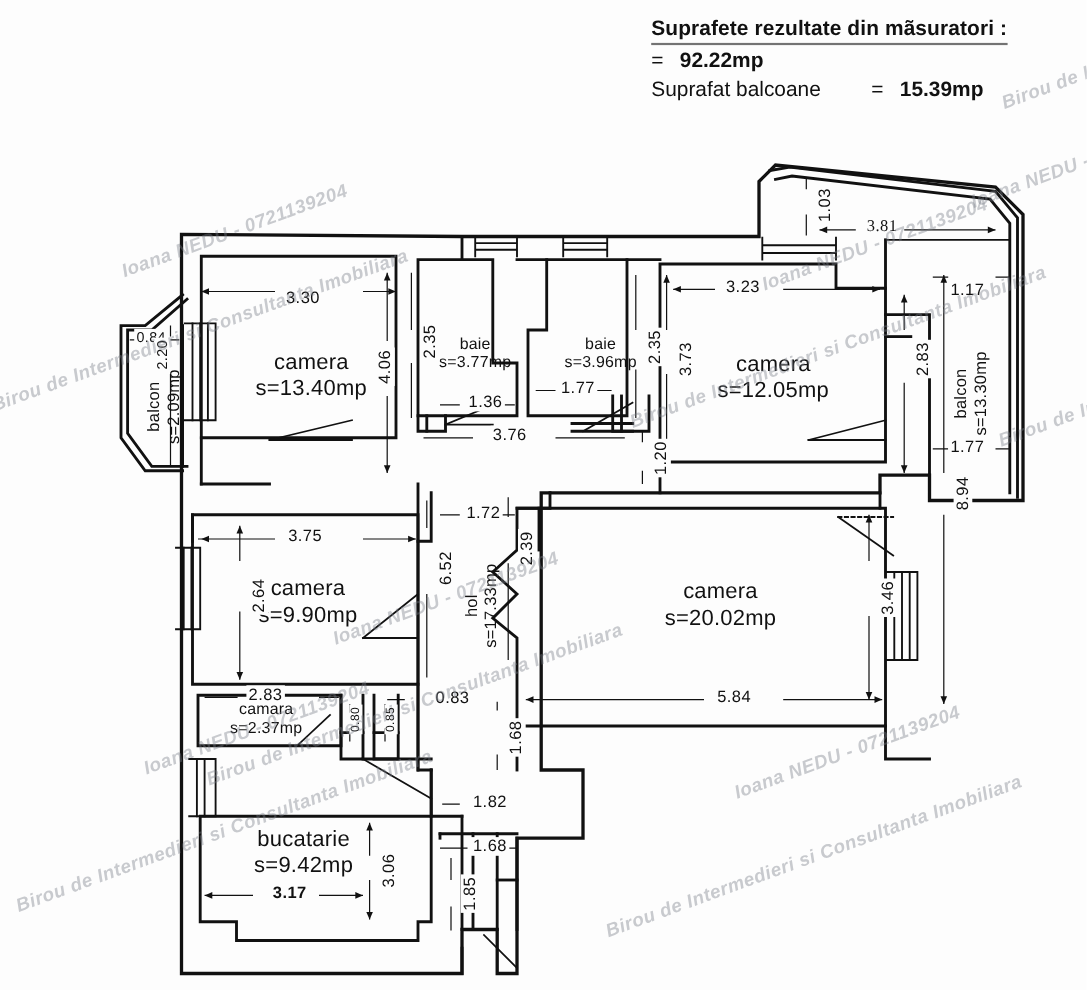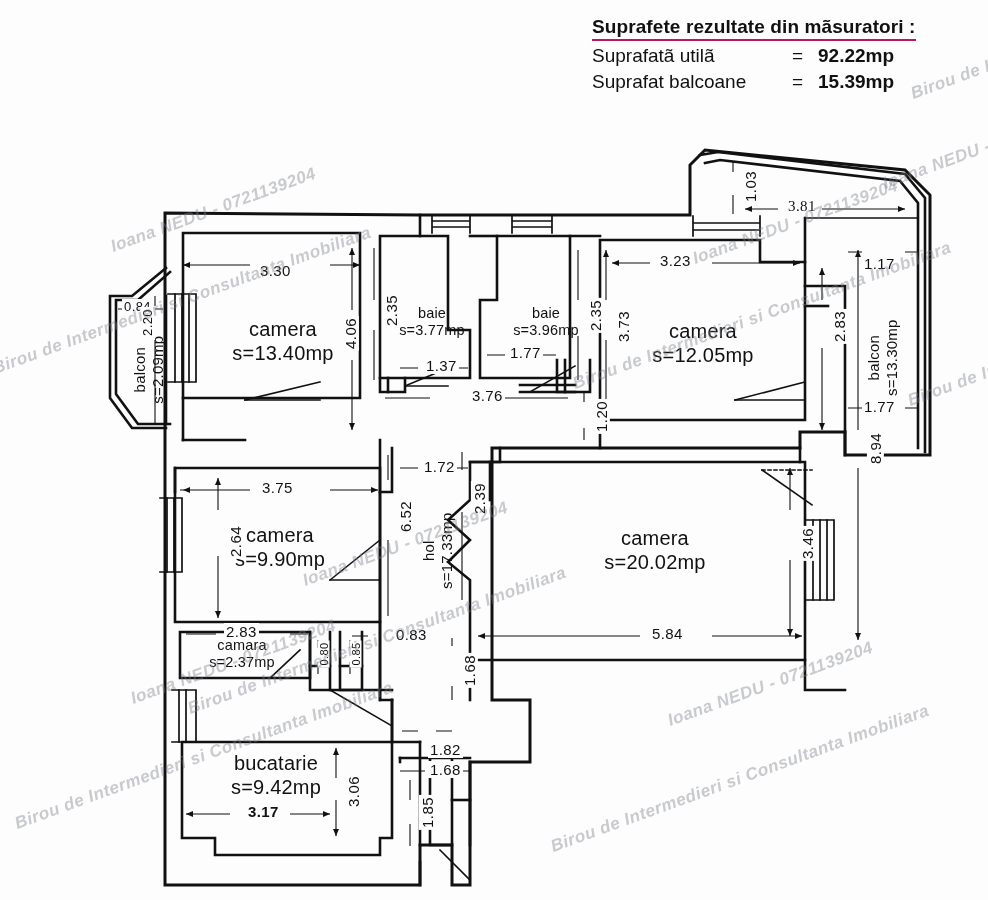--- a/index.html
+++ b/index.html
@@ -3,21 +3,21 @@
 <meta charset="utf-8">
 <style>
   html,body{margin:0;padding:0;background:#ffffff;}
   body{width:988px;height:900px;overflow:hidden;
        font-family:"Liberation Sans", sans-serif;color:#111;}
   #root{position:relative;width:988px;height:900px;background:#fdfdfd;}
 
   
   #legend{position:absolute;left:592px;top:16px;width:360px;}
   #legend .ttl{font-size:19px;font-weight:700;letter-spacing:.1px;
-               border-bottom:2px solid #be185d;display:inline-block;padding-bottom:1px;
+               border-bottom:2px solid #737373;display:inline-block;padding-bottom:1px;
                white-space:nowrap;}
   #legend .row{display:flex;align-items:baseline;font-size:19px;margin-top:4px;white-space:nowrap;}
   #legend .row .lbl{width:200px;font-weight:400;}
   #legend .row .eq{width:26px;font-weight:400;}
   #legend .row .val{font-weight:700;}
 
   
   #plan{position:absolute;left:0;top:0;width:988px;height:900px;}
   #plan svg{display:block;}
 
@@ -40,21 +40,20 @@
        white-space:nowrap;transform-origin:0 0;font-style:italic;letter-spacing:.5px;}
 </style>
 </head>
 <body>
 
 <div id="root">
 
   <div id="legend">
     <div class="ttl">Suprafete rezultate din mãsuratori :</div>
     <div class="row">
-      <span class="lbl">Suprafatã  utilã</span>
       <span class="eq">=</span>
       <span class="val">92.22mp</span>
     </div>
     <div class="row">
       <span class="lbl">Suprafat balcoane</span>
       <span class="eq">=</span>
       <span class="val">15.39mp</span>
     </div>
   </div>
 
@@ -341,22 +340,22 @@
   <div class="rlabel vert" style="left:358px;top:533px;width:160px;transform:rotate(-90deg);font-size:15px;">
     <span class="nm">hol</span>
     <span class="ar">s=17.33mp</span>
   </div>
 
   <div class="dim" style="left:122px;top:299px;font-size:13px;">0.84</div>
   <div class="dim v" style="left:132px;top:315px;font-size:13px;">2.20</div>
   <div class="dim" style="left:258px;top:262px;text-align:center;">3.30</div>
   <div class="dim v" style="left:333px;top:325px;">4.06</div>
   <div class="dim v" style="left:374px;top:302px;">2.35</div>
-  <div class="dim" style="left:424px;top:357px;">1.37</div>
-  <div class="dim" style="left:470px;top:387px;">3.76</div>
+  <div class="dim" style="left:424px;top:357px;">1.36</div>
+  <div class="dim" style="left:446px;top:387px;">3.76</div>
   <div class="dim" style="left:508px;top:344px;">1.77</div>
   <div class="dim v" style="left:578px;top:307px;">2.35</div>
   <div class="dim v" style="left:584px;top:408px;">1.20</div>
   <div class="dim v" style="left:606px;top:318px;">3.73</div>
   <div class="dim v" style="left:733px;top:178px;">1.03</div>
   <div class="dim" style="left:786px;top:198px;font-family:Liberation Serif, serif;">3.81</div>
   <div class="dim" style="left:658px;top:252px;">3.23</div>
   <div class="dim" style="left:862px;top:242px;margin-top:13px;">1.17</div>
   <div class="dim v" style="left:822px;top:318px;">2.83</div>
   <div class="dim" style="left:862px;top:398px;">1.77</div>
@@ -366,21 +365,21 @@
   <div class="dim v" style="left:388px;top:508px;">6.52</div>
   <div class="dim" style="left:260px;top:479px;">3.75</div>
   <div class="dim v" style="left:218px;top:533px;">2.64</div>
   <div class="dim v" style="left:790px;top:535px;">3.46</div>
   <div class="dim" style="left:650px;top:625px;">5.84</div>
   <div class="dim" style="left:224px;top:623px;">2.83</div>
   <div class="dim v tiny" style="left:310px;top:648px;">0.80</div>
   <div class="dim v tiny" style="left:342px;top:648px;">0.85</div>
   <div class="dim" style="left:394px;top:626px;text-align:right;">0.83</div>
   <div class="dim v" style="left:452px;top:662px;">1.68</div>
-  <div class="dim" style="left:428px;top:721px;margin-top:20px;">1.82</div>
+  <div class="dim" style="left:428px;top:721px;">1.82</div>
   <div class="dim" style="left:428px;top:761px;">1.68</div>
   <div class="dim v" style="left:410px;top:804px;">1.85</div>
   <div class="dim v" style="left:336px;top:783px;">3.06</div>
   <div class="dim" style="left:246px;top:803px;font-weight:bold;">3.17</div>
 
   <div id="wm">
     <div class="wmt" style="left:12px;top:815px;transform:rotate(-20deg);">Birou de Intermedieri si Consultanta Imobiliara</div>
     <div class="wmt" style="left:128px;top:690px;transform:rotate(-20deg);">Ioana NEDU - 0721139204</div>
 
     <div class="wmt" style="left:-10px;top:360px;transform:rotate(-20deg);">Birou de Intermedieri si Consultanta Imobiliara</div>

